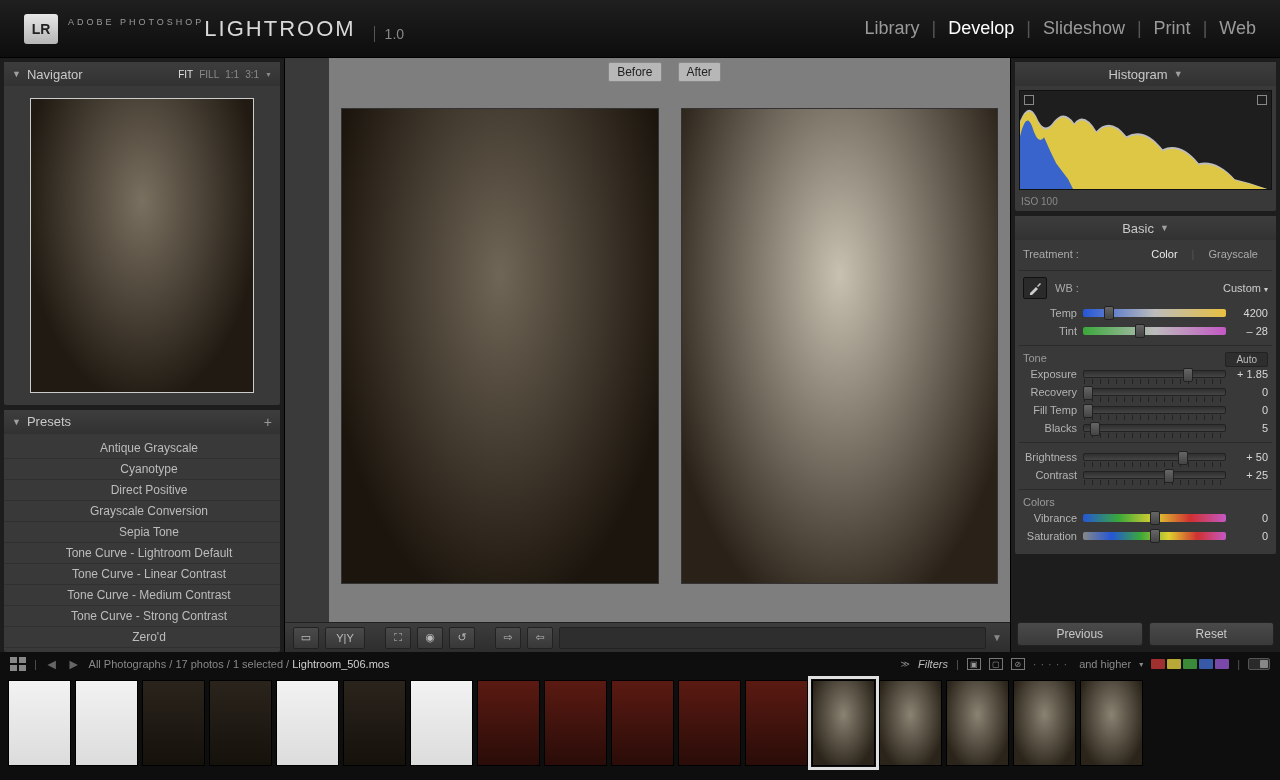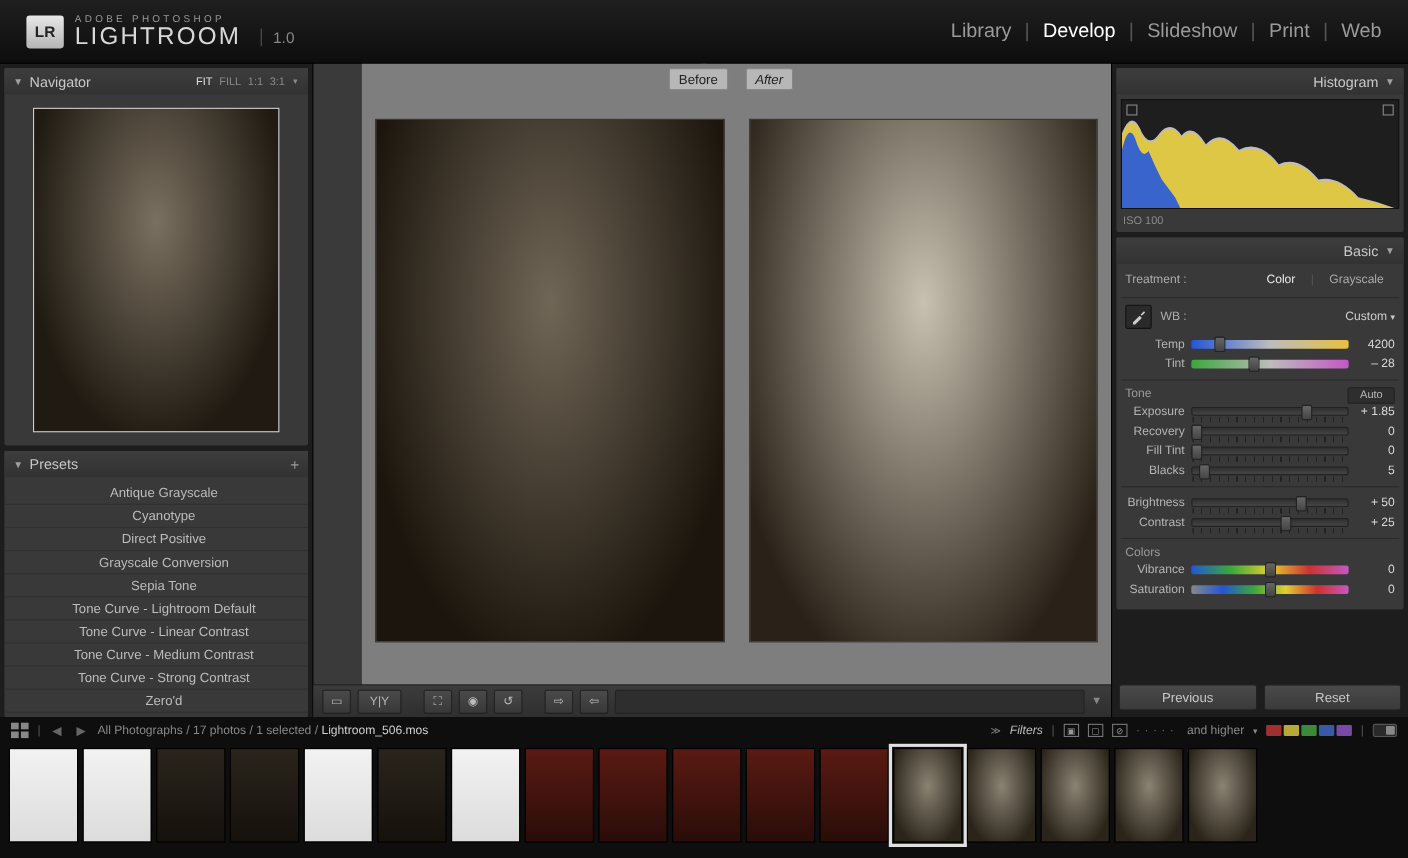--- a/index.html
+++ b/index.html
@@ -19,21 +19,21 @@
     --highlight: #ffffff;
   }
   * { box-sizing: border-box; margin: 0; padding: 0; font-family: "Myriad Pro","Segoe UI",Arial,sans-serif; }
   html,body { width:1280px; height:780px; background:var(--bg-darkest); color:var(--text-mid); overflow:hidden; }
   body { display:flex; flex-direction:column; }
 
   
   .topbar { height:58px; display:flex; align-items:center; padding:0 24px; background:linear-gradient(#1f1f1f,#0d0d0d); border-bottom:1px solid #000; }
   .logo-block { display:flex; align-items:center; gap:10px; }
   .lr-badge { width:34px; height:30px; background:linear-gradient(#e7e7e7,#b6b6b6); border-radius:3px; display:flex; align-items:center; justify-content:center; font-size:14px; font-weight:600; color:#222; }
-  .logo-text { display:flex; flex-direction:column; line-height:1; }
+  .logo-text { display:flex; flex-direction:row; line-height:1; }
   .logo-top { font-size:9px; letter-spacing:3px; color:#9a9a9a; }
   .logo-main { font-size:22px; letter-spacing:2px; color:#d8d8d8; font-weight:300; }
   .logo-ver { font-size:14px; color:#888; margin-left:8px; border-left:1px solid #555; padding-left:10px; align-self:flex-end; margin-bottom:2px;}
   .topnav { margin-left:auto; display:flex; gap:12px; font-size:18px; }
   .topnav span { color:#9a9a9a; cursor:pointer; }
   .topnav span.active { color:#fff; }
   .topnav .sep { color:#555; }
 
   
   .mainrow { flex:1; display:flex; height:calc(100% - 58px - 128px); }
@@ -53,33 +53,33 @@
   .panel-header .plus { font-size:14px; color:#9a9a9a; }
   .left-buttons { margin-top:auto; display:flex; gap:6px; padding:6px 2px 2px 2px;}
   .btn { flex:1; height:24px; background:linear-gradient(#4a4a4a,#3a3a3a); border:1px solid #222; color:#c8c8c8; font-size:12px; border-radius:3px; display:flex; align-items:center; justify-content:center; cursor:pointer; }
 
   
   .center { flex:1; background:#3a3a3a; display:flex; flex-direction:column; }
   .preview-area { flex:1; display:flex; gap:6px; background:#7e7e7e; padding:4px; position:relative;margin-left:44px; }
   .preview-half { flex:1; background:#7e7e7e; display:flex; flex-direction:column; }
   .preview-label { position:absolute; top:4px; font-size:12px; padding:2px 8px; background:rgba(190,190,190,0.9); color:#222; border:1px solid #888; border-radius:2px;}
   .preview-label.before { right:50%; margin-right:8px;}
-  .preview-label.after { left:50%; margin-left:8px;font-style:italic;}
+  .preview-label.after { left:50%; margin-left:8px;}
   .preview-img { margin:46px 8px 34px 8px; flex:1; background:radial-gradient(ellipse at 50% 35%, #6f6656,#1c150d 78%); border:1px solid #333; }
   .preview-half.after .preview-img { background:radial-gradient(ellipse at 50% 35%, #c8c0b0,#2a2218 82%); }
   .center-toolbar { height:30px; background:linear-gradient(#3c3c3c,#2e2e2e); border-top:1px solid #222; display:flex; align-items:center; gap:6px; padding:0 8px; }
   .tbtn { width:26px; height:22px; background:linear-gradient(#4a4a4a,#383838); border:1px solid #222; border-radius:2px; display:flex; align-items:center; justify-content:center; font-size:11px; color:#bbb; cursor:pointer;}
   .tbtn.wide{ width:40px;}
   .tdivider{ width:8px;}
   .t-select{ flex:1; height:22px; background:#2e2e2e; border:1px solid #222; border-radius:2px;}
 
   
   .rightcol { width:270px; background:#1d1d1d; display:flex; flex-direction:column; border-left:1px solid #000; padding:4px; }
   .rpanel { background:#393939; border-radius:2px; margin-bottom:5px; }
-  .rpanel-header { height:22px; display:flex; align-items:center; justify-content:flex-end; padding:12px 8px; font-size:13px; color:#c8c8c8; background:linear-gradient(#3d3d3d,#323232);}
+  .rpanel-header { height:22px; display:flex; align-items:center; justify-content:center; padding:12px 8px; font-size:13px; color:#c8c8c8; background:linear-gradient(#3d3d3d,#323232);}
   .rpanel-header .tri { font-size:9px; margin-left:6px; color:#a0a0a0;}
   .histo-box { height:100px; background:#1e1e1e; margin:4px; border:1px solid #111; position:relative; overflow:hidden;}
   .histo-svg{ position:absolute; inset:0;}
   .histo-meta{ font-size:10px; color:#8a8a8a; padding:2px 6px 4px 6px;}
   .basic-body{ padding:4px 8px 8px 8px;}
   .treatment-row{ display:flex; align-items:center; font-size:11px; color:#aaa; margin:2px 0 8px 0;}
   .treatment-row .grow{flex:1;}
   .treat-btn{ padding:2px 10px; font-size:11px; color:#aaa; cursor:pointer;}
   .treat-btn.active{ color:#e8e8e8;}
   .wb-row{ display:flex; align-items:center; font-size:11px; color:#aaa; margin-bottom:6px;}
@@ -296,21 +296,21 @@
           </div>
         <div class="slider-row">
             <span class="lbl">Recovery</span>
             <div class="slider-track plain">
               <div class="ticks"></div>
               <div class="thumbk" style="left:3%"></div>
             </div>
             <span class="val">0</span>
           </div>
         <div class="slider-row">
-            <span class="lbl">Fill Tint</span>
+            <span class="lbl">Fill Temp</span>
             <div class="slider-track plain">
               <div class="ticks"></div>
               <div class="thumbk" style="left:3%"></div>
             </div>
             <span class="val">0</span>
           </div>
         <div class="slider-row">
             <span class="lbl">Blacks</span>
             <div class="slider-track plain">
               <div class="ticks"></div>

